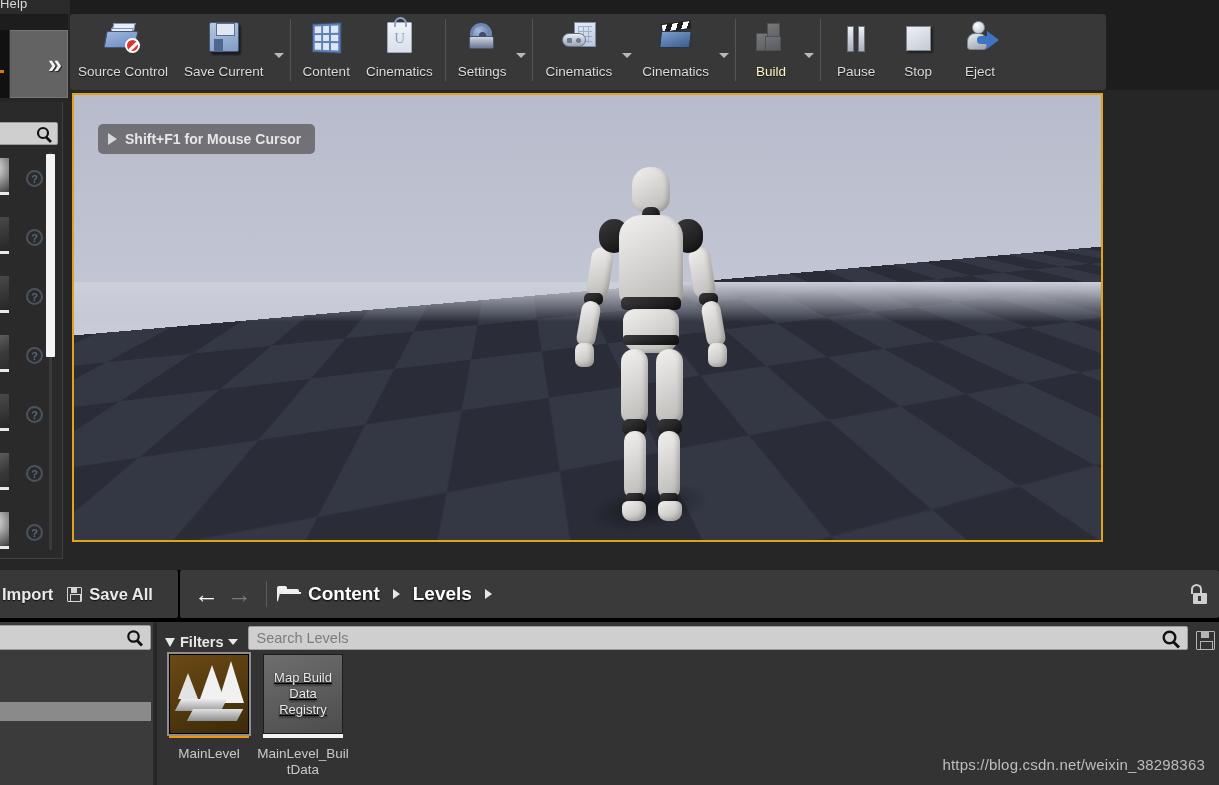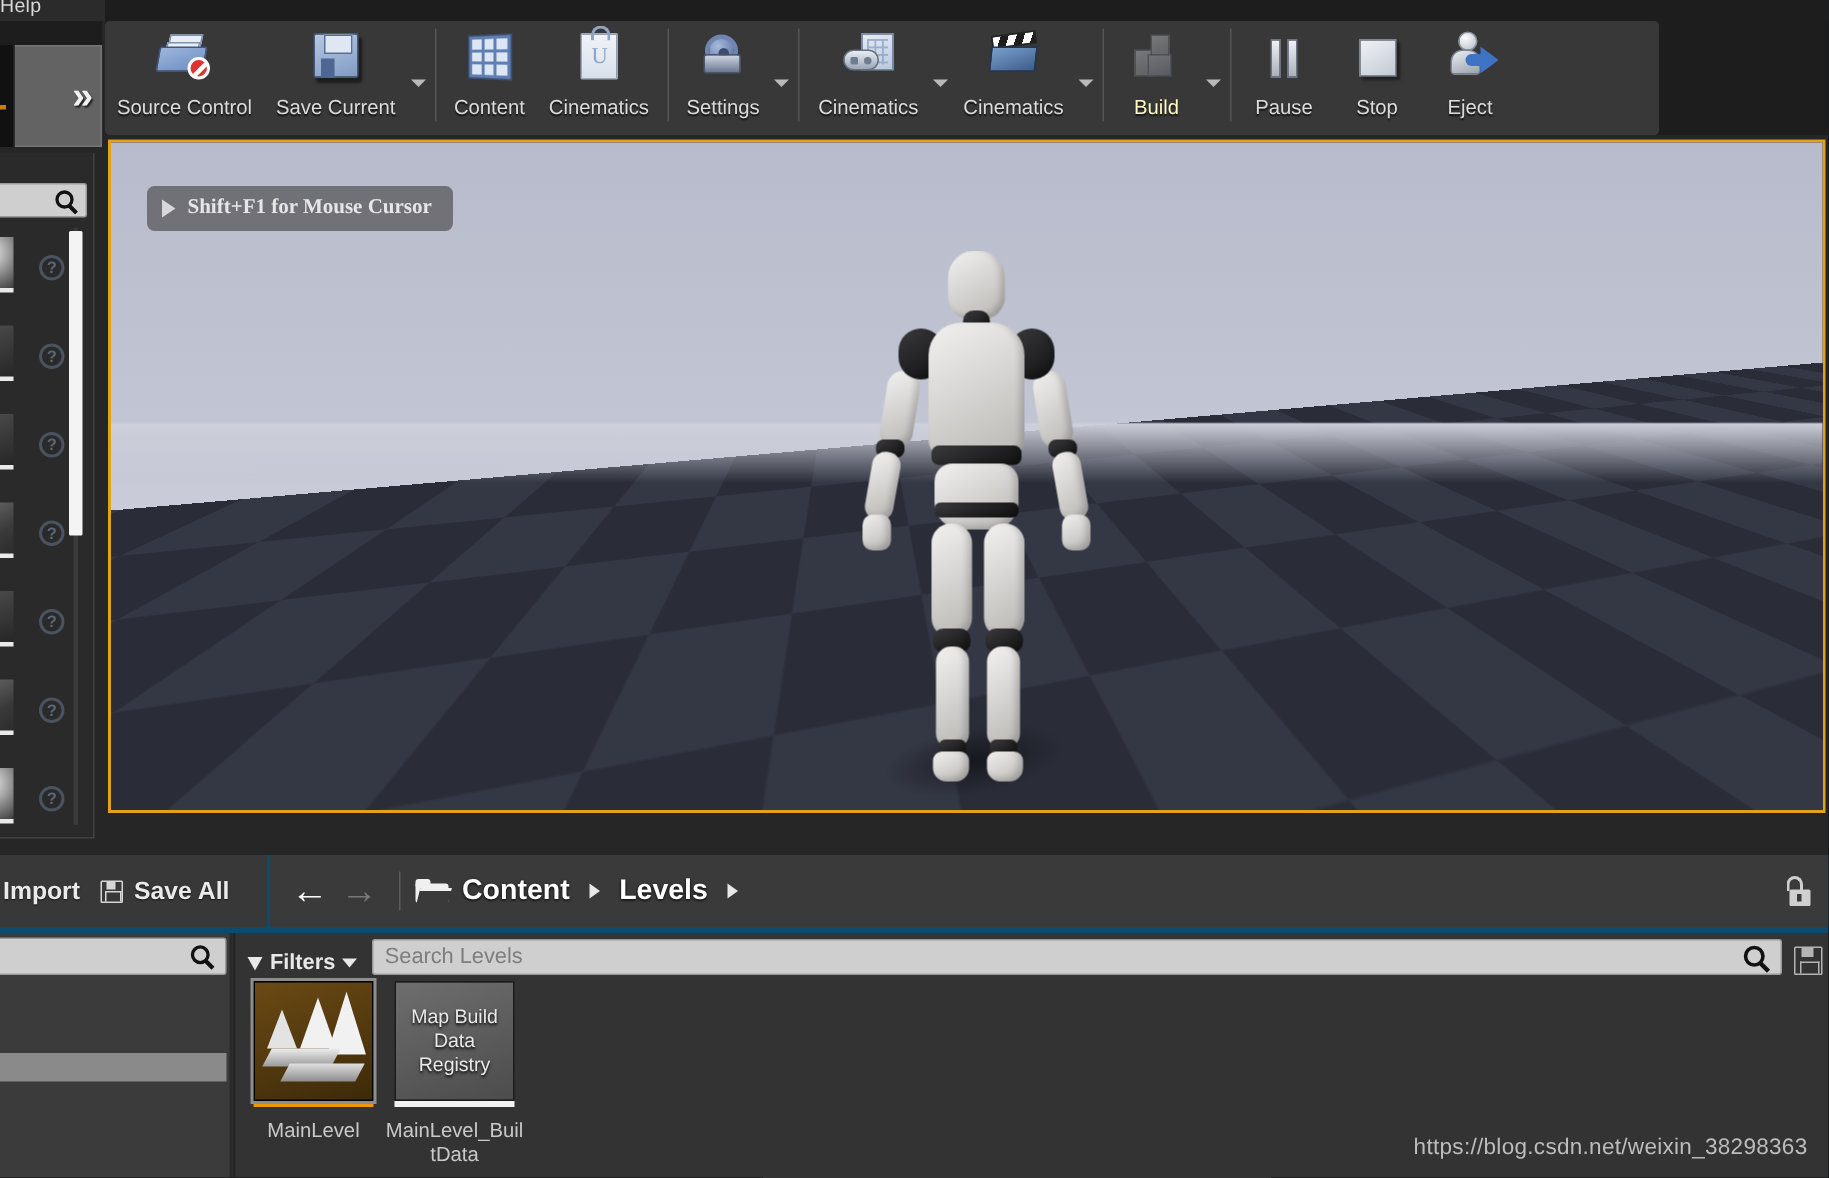--- a/index.html
+++ b/index.html
@@ -264,22 +264,22 @@
     border-top: 9px solid transparent; border-bottom: 9px solid transparent;
     border-left: 12px solid #3f74c4;
   }
   .ic-eject .arrowtail {
     position: absolute; right: 9px; top: 15px; width: 12px; height: 8px;
     background: #3f74c4; border-radius: 4px 0 0 4px;
   }
 
   
   .vp-wrap {
-    position: absolute; left: 72px; top: 93px; width: 1145px; height: 449px;
-    border: 2px solid #e0a31b; background: #10121a; font-family: Liberation Serif, serif;
+    position: absolute; left: 72px; top: 93px; width: 1031px; height: 449px;
+    border: 2px solid #e0a31b; background: #10121a;
   }
   .vp {
     position: absolute; inset: 0; overflow: hidden;
     background: linear-gradient(180deg,#b7bbcb 0%, #c3c6d4 45%, #cfd1dc 62%, #d7d8e0 70%);
   }
   .floor {
     position: absolute; left: -30%; top: 44%; width: 160%; height: 120%;
     background:
       repeating-conic-gradient(#343845 0% 25%, #2a2d38 0% 50%) 0 0/96px 96px;
     transform: perspective(330px) rotateX(66deg) rotateZ(-12deg);
@@ -332,21 +332,21 @@
     background: rgba(96,96,100,.82); border-radius: 5px;
     display: flex; align-items: center; padding: 0 14px 0 10px; gap: 8px;
   }
   .vp-overlay .cursorglyph {
     width: 0; height: 0; border-left: 9px solid #d8d8d8;
     border-top: 6px solid transparent; border-bottom: 6px solid transparent;
   }
   .vp-overlay .txt { font-size: 14px; font-weight: bold; color: #e6e6e6; white-space: nowrap; }
 
   
-  .cb-toolbar-row { position: absolute; left: 0; top: 570px; width: 1219px; height: 52px; background: #0c4a6e; }
+  .cb-toolbar-row { position: absolute; left: 0; top: 570px; width: 1219px; height: 52px; background: #000000; }
   .cb-left-tools {
     position: absolute; left: -40px; top: 0; width: 218px; height: 48px;
     background: #383838; border-radius: 2px;
     display: flex; align-items: center; gap: 14px; padding-left: 42px;
   }
   .cb-tool {
     display: flex; align-items: center; gap: 7px; color: #eaeaea; font-size: 16.5px;
     font-weight: bold; white-space: nowrap; text-shadow: 0 1px 1px #111;
   }
   .mini-floppy {
@@ -450,21 +450,21 @@
   .save-small:before {
     content:''; position:absolute; left:4px; top:0; width:8px; height:6px; background:#b4b4b4;
   }
   .save-small:after {
     content:''; position:absolute; left:3px; bottom:0; width:11px; height:7px;
     border:1.6px solid #b4b4b4; border-bottom:none;
   }
   .tiles { position: absolute; left: 12px; top: 32px; display: flex; gap: 14px; }
   .tile { width: 80px; display: flex; flex-direction: column; align-items: center; }
   .tile .thumb {
-    width: 80px; height: 80px; position: relative; overflow: hidden;
+    width: 80px; height: 80px; position: relative; overflow: hidden; text-decoration: underline;
   }
   .tile .thumb.level {
     background: linear-gradient(160deg,#6b4a14,#3d2a09);
     border: 1px solid #000;
   }
   .tile .thumb.level .pyr {
     position: absolute; width: 0; height: 0;
     border-left: 12px solid transparent; border-right: 12px solid transparent;
     border-bottom: 34px solid #f1f1f1;
   }

